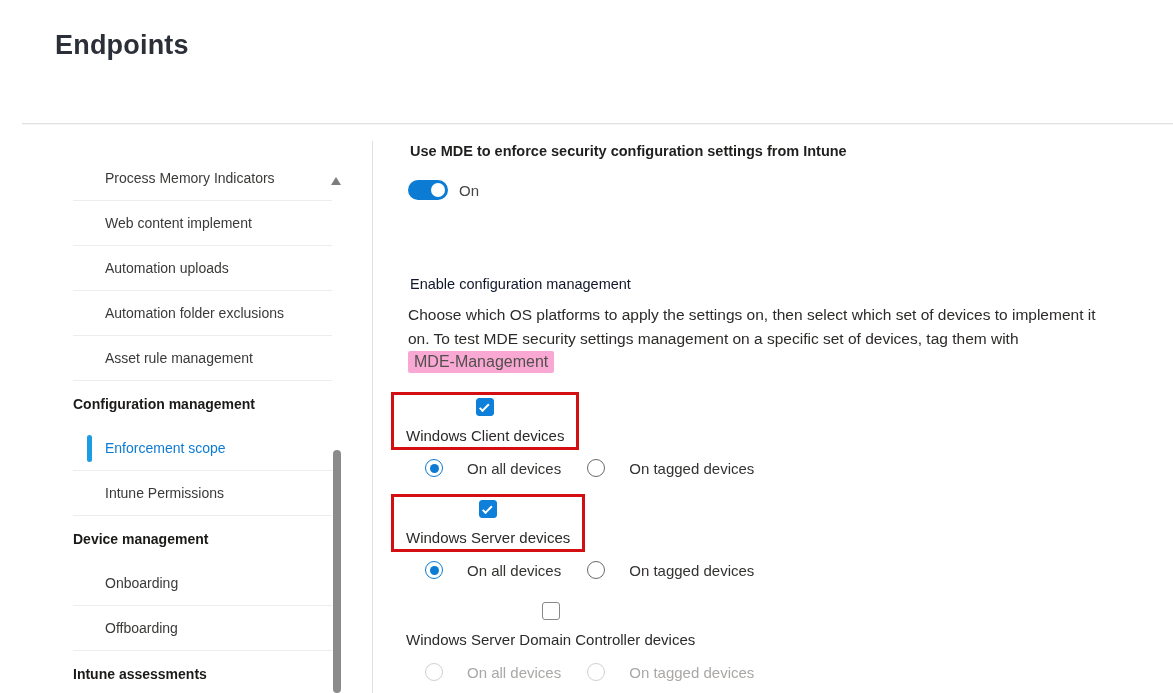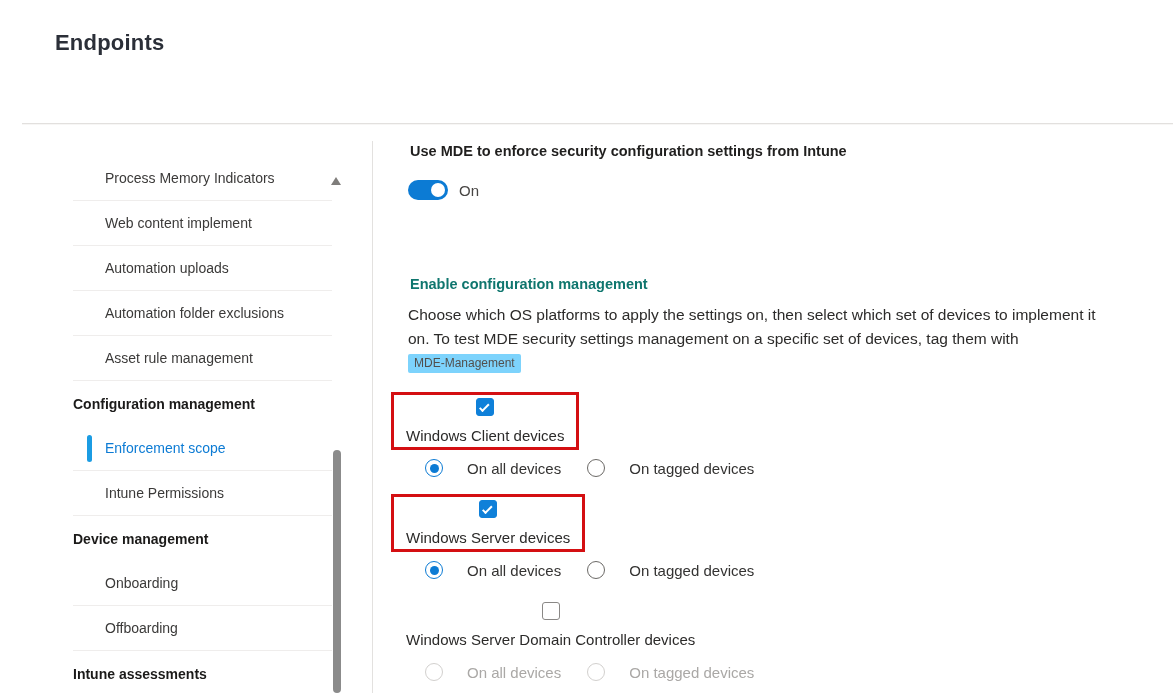--- a/index.html
+++ b/index.html
@@ -1,21 +1,21 @@
 <!DOCTYPE html>
 <html><head>
 <meta charset="utf-8">
 <style>
   * { margin: 0; padding: 0; box-sizing: border-box; }
   html,body { width: 1173px; height: 693px; background: #ffffff;
     font-family: "Liberation Sans", sans-serif; overflow: hidden; }
   .abs { position: absolute; }
 
   
-  #page-title { left: 55px; top: 30px; font-size: 22px; font-weight: 700; color: #2b2f38; letter-spacing: .2px; }
+  #page-title { left: 55px; top: 30px; font-size: 27px; font-weight: 700; color: #2b2f38; letter-spacing: .2px; }
 
   
   #top-divider { left: 22px; top: 123px; width: 1151px; height: 1px; background: #e2e0de; box-shadow: 0 1px 0 #f7f6f5; }
   #vert-divider { left: 372px; top: 141px; width: 1px; height: 552px; background: #e3e1df; }
 
   
   #sidebar { left: 55px; top: 156px; width: 277px; }
   .nav-row { height: 45px; display: flex; align-items: center; font-size: 14px; color: #3b3a39; cursor: pointer; }
   .nav-sub { margin-left: 18px; border-bottom: 1px solid #efedec; padding-left: 32px; position: relative; }
   .nav-header { padding-left: 18px; font-weight: 700; color: #1b1a19; font-size: 14px; }
@@ -26,23 +26,23 @@
     border-left: 5px solid transparent; border-right: 5px solid transparent; border-bottom: 8px solid #7f7d7b; cursor: pointer; }
   #sidebar-scrollbar { left: 333px; top: 450px; width: 8px; height: 243px; background: #8b8b8b; border-radius: 4px; cursor: grab; }
 
   
   #mde-heading { left: 410px; top: 143px; font-size: 14.5px; font-weight: 700; color: #201f1e; }
   #toggle-row { left: 408px; top: 180px; display: flex; align-items: center; }
   #mde-toggle { width: 40px; height: 20px; border-radius: 10px; background: #0c7bd4; position: relative; cursor: pointer; }
   #mde-toggle .knob { position: absolute; right: 3px; top: 3px; width: 14px; height: 14px; border-radius: 50%; background: #ffffff; }
   #toggle-state { margin-left: 11px; font-size: 15px; color: #484644; }
 
-  #config-heading { left: 410px; top: 276px; font-size: 14.5px; font-weight: 700; color: #0f766e; }
+  #config-heading { left: 410px; top: 276px; font-size: 14.5px; font-weight: 400; color: #0f172a; }
   #config-desc { left: 408px; top: 303px; width: 705px; font-size: 15.5px; line-height: 23.5px; color: #2c2b2a; }
-  .code-tag { font-size: 12px; color: #524f4d; background: #7dd3fc; padding: 2px 6px 3px 6px; border-radius: 2px; white-space: nowrap; }
+  .code-tag { font-size: 16px; color: #524f4d; background: #f9a8d4; padding: 2px 6px 3px 6px; border-radius: 2px; white-space: nowrap; }
 
   
   .platform-group { position: absolute; left: 391px; }
   .checkbox-row { display: inline-flex; align-items: center; gap: 11px; padding: 3px 12px; border: 3px solid transparent; flex-direction: column; }
   .checkbox-row.highlighted { border-color: #d40f12; }
   .checkbox { width: 18px; height: 18px; border-radius: 3px; background: #ffffff; border: 1px solid #8a8886;
     display: inline-flex; align-items: center; justify-content: center; cursor: pointer; flex: none; }
   .checkbox.checked { background: #0f80d9; border-color: #0f80d9; }
   .checkmark { width: 10px; height: 5px; border-left: 2px solid #ffffff; border-bottom: 2px solid #ffffff;
     transform: rotate(-45deg) translateY(-1px); }

